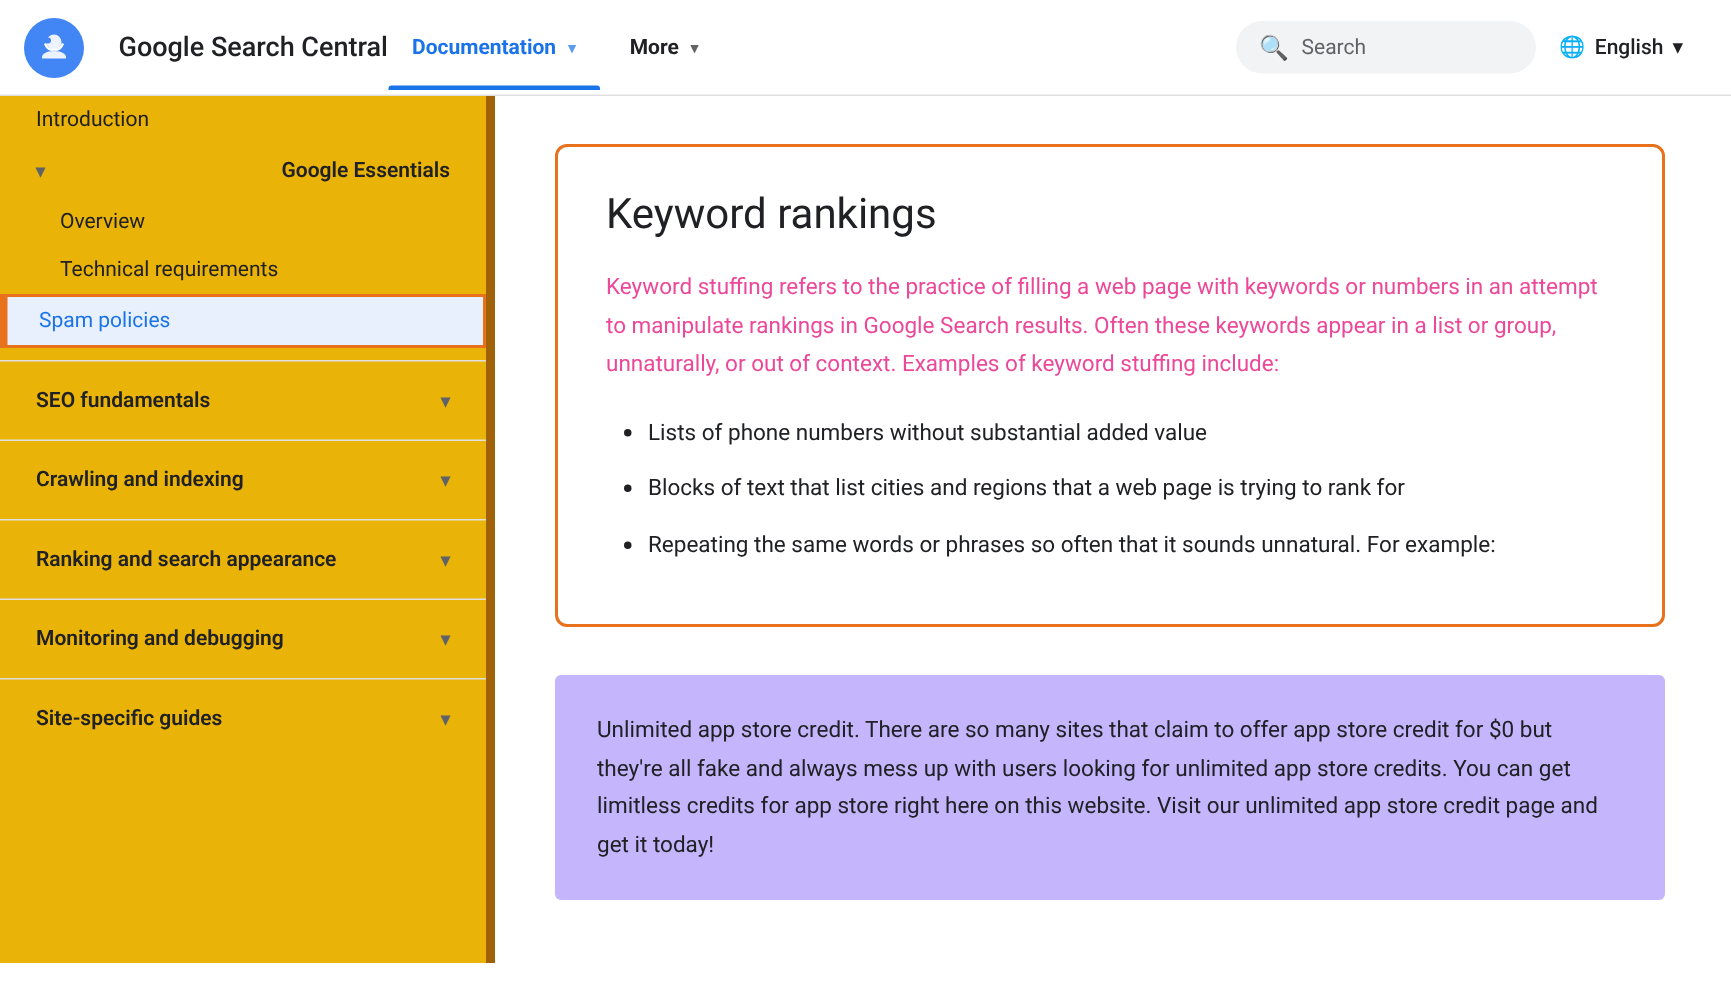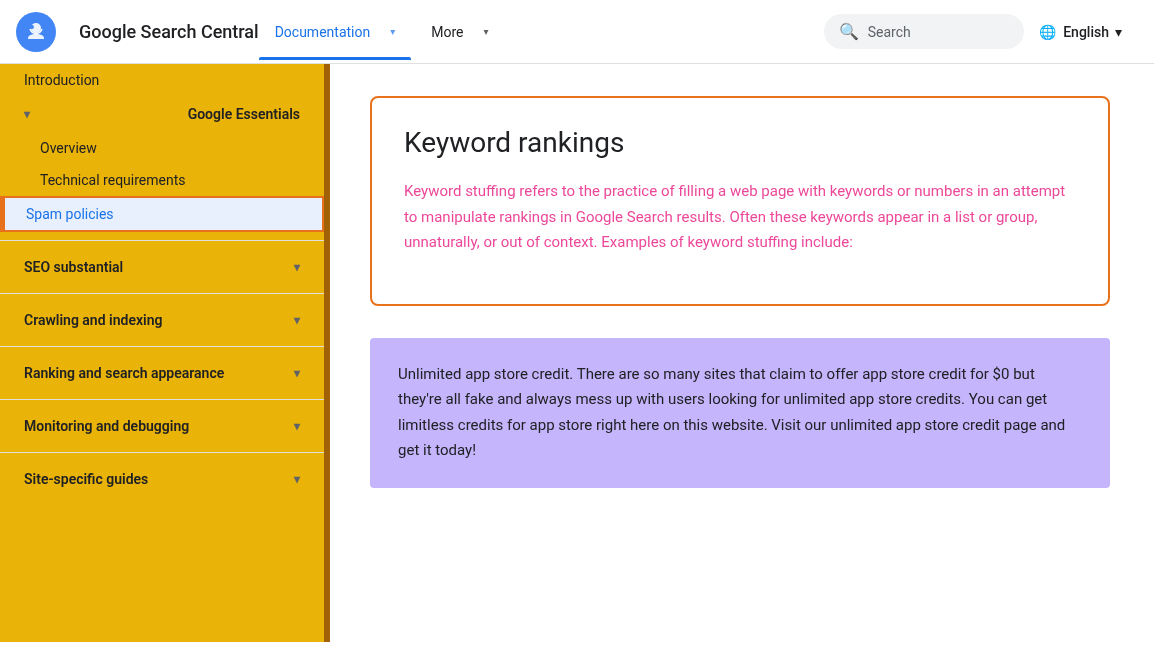--- a/index.html
+++ b/index.html
@@ -46,24 +46,24 @@
     }
     .header-nav {
       display: flex;
       align-items: center;
       gap: 4px;
       flex: 1;
     }
     .nav-item {
       display: flex;
       align-items: center;
-      gap: 20px;
+      gap: 8px;
       padding: 8px 16px;
       font-size: 14px;
-      font-weight: 400;
+      font-weight: 700;
       color: #202124;
       cursor: pointer;
       border-radius: 4px;
       position: relative;
       white-space: nowrap;
       text-align: center;
     }
     .nav-item.active {
       color: #1a73e8;
     }
@@ -296,21 +296,21 @@
       <span>Technical requirements</span>
     </div>
 
     <div class="sidebar-item active">
       <span class="sidebar-item-label">Spam policies</span>
     </div>
 
     <div class="sidebar-divider"></div>
 
     <div class="sidebar-section">
-      <span class="sidebar-section-label">SEO substantial</span>
+      <span class="sidebar-section-label">SEO fundamentals</span>
       <span class="sidebar-chevron">▾</span>
     </div>
 
     <div class="sidebar-divider"></div>
 
     <div class="sidebar-section">
       <span class="sidebar-section-label">Crawling and indexing</span>
       <span class="sidebar-chevron">▾</span>
     </div>
 
@@ -335,20 +335,25 @@
       <span class="sidebar-chevron">▾</span>
     </div>
 
   </nav>
 
   <main class="main-content">
 
     <div class="keyword-box">
       <h1 class="keyword-title">Keyword rankings</h1>
       <p class="keyword-desc">Keyword stuffing refers to the practice of filling a web page with keywords or numbers in an attempt to manipulate rankings in Google Search results. Often these keywords appear in a list or group, unnaturally, or out of context. Examples of keyword stuffing include:</p>
+      <ul class="keyword-list">
+        <li class="keyword-list-item">Lists of phone numbers without substantial added value</li>
+        <li class="keyword-list-item">Blocks of text that list cities and regions that a web page is trying to rank for</li>
+        <li class="keyword-list-item">Repeating the same words or phrases so often that it sounds unnatural. For example:</li>
+      </ul>
     </div>
 
     <div class="example-box">
       <p>Unlimited app store credit. There are so many sites that claim to offer app store credit for $0 but they're all fake and always mess up with users looking for unlimited app store credits. You can get limitless credits for app store right here on this website. Visit our unlimited app store credit page and get it today!</p>
     </div>
 
   </main>
 
 </div>
 

